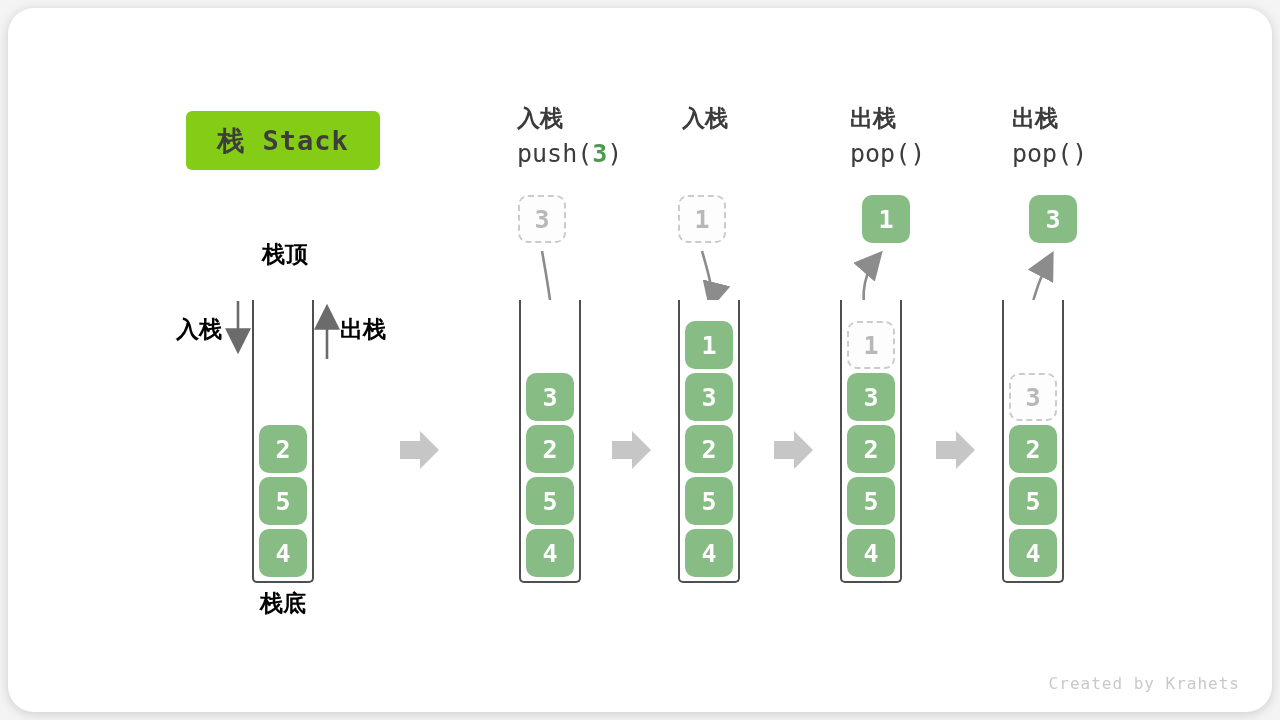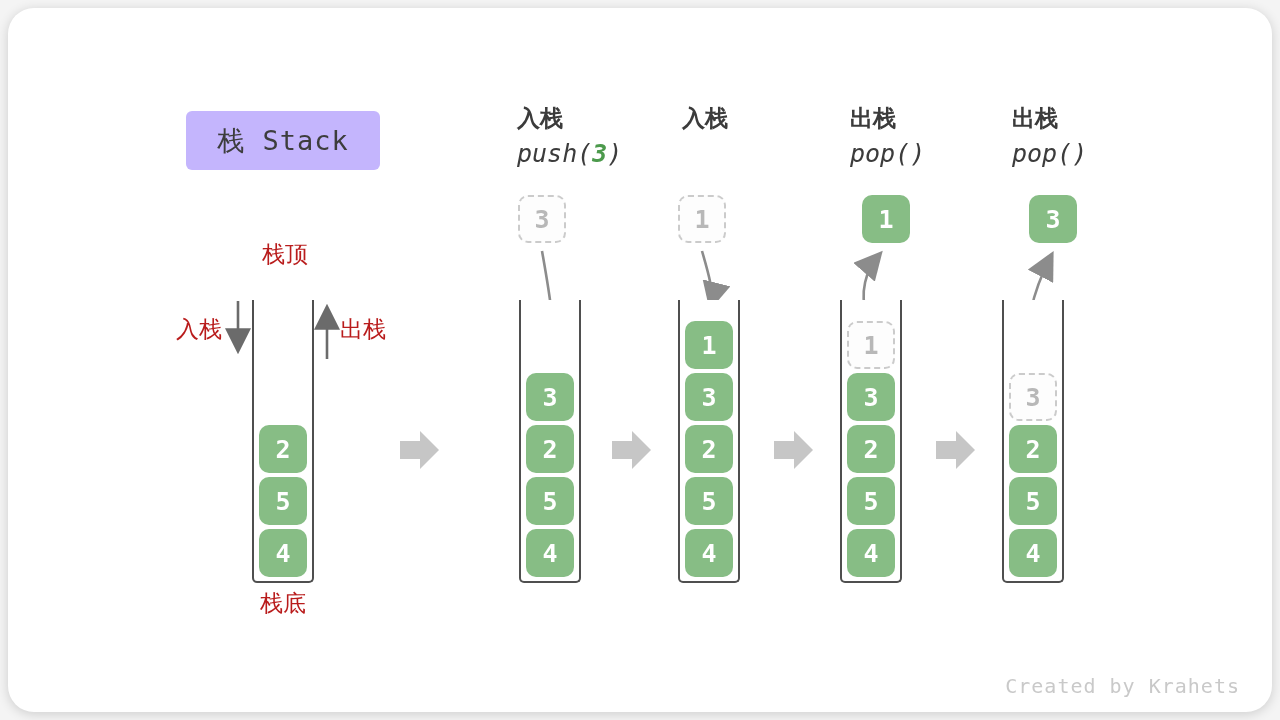--- a/index.html
+++ b/index.html
@@ -12,36 +12,36 @@
   .stage{position:relative;width:1280px;height:720px;}
   .card{
     position:absolute;left:8px;top:8px;right:8px;bottom:8px;
     background:#ffffff;border-radius:26px;
     box-shadow:0 2px 12px rgba(0,0,0,0.16);
   }
   .overlay{position:absolute;left:0;top:0;width:1280px;height:720px;pointer-events:none;}
 
   .title-box{
     position:absolute;left:186px;top:111px;width:194px;height:59px;
-    background:#c4b5fd;border-radius:6px;
+    background:#84cc16;border-radius:6px;
     display:flex;align-items:center;justify-content:center;
     font-family:"DejaVu Sans Mono",monospace;
-    font-size:27px;font-weight:400;color:#3d3d3d;letter-spacing:1px;
+    font-size:27px;font-weight:700;color:#3d3d3d;letter-spacing:1px;
   }
 
   .op{position:absolute;top:107px;width:170px;}
   .op-cn{font-size:23px;font-weight:700;color:#3b3b3b;line-height:1.0;}
   .op-code{
     margin-top:11px;
     font-family:"DejaVu Sans Mono",monospace;
-    font-size:25px;font-weight:500;color:#3c3c3c;line-height:1.0;font-style:italic;
+    font-size:25px;font-weight:500;color:#3c3c3c;line-height:1.0;
   }
   .op-code .arg{color:#4c9a4c;font-weight:700;}
 
-  .lbl{position:absolute;font-size:23px;font-weight:400;color:#b91c1c;line-height:1.0;}
+  .lbl{position:absolute;font-size:23px;font-weight:700;color:#000000;line-height:1.0;}
   .lbl.center{width:70px;text-align:center;}
 
   .stack{
     position:absolute;top:300px;width:62px;height:283px;
     box-sizing:border-box;background:#ffffff;
     border-left:2px solid #4f4f4f;border-right:2px solid #4f4f4f;border-bottom:2px solid #4f4f4f;
     border-radius:0 0 5px 5px;
   }
   .cell{
     position:absolute;width:48px;height:48px;box-sizing:border-box;
@@ -52,21 +52,21 @@
   }
   .cell.solid{background:#87bd85;color:#ffffff;}
   .cell.ghost{background:#fdfdfd;border:2px dashed #cbcbcb;color:#b8b8b8;}
   .stack .cell{left:5px;}
   .slot0{top:21px;} .slot1{top:73px;} .slot2{top:125px;} .slot3{top:177px;} .slot4{top:229px;}
   .float{position:absolute;}
 
   .watermark{
     position:absolute;right:40px;top:674px;
     font-family:"DejaVu Sans Mono",monospace;
-    font-size:20px;color:#c9c9c9;letter-spacing:1px;
+    font-size:16px;color:#c9c9c9;letter-spacing:1px;
   }
 </style>
 </head>
 <body>
 
 <div class="stage">
   <div class="card"></div>
 
   <svg class="overlay" viewBox="0 0 1280 720">
     <defs>

